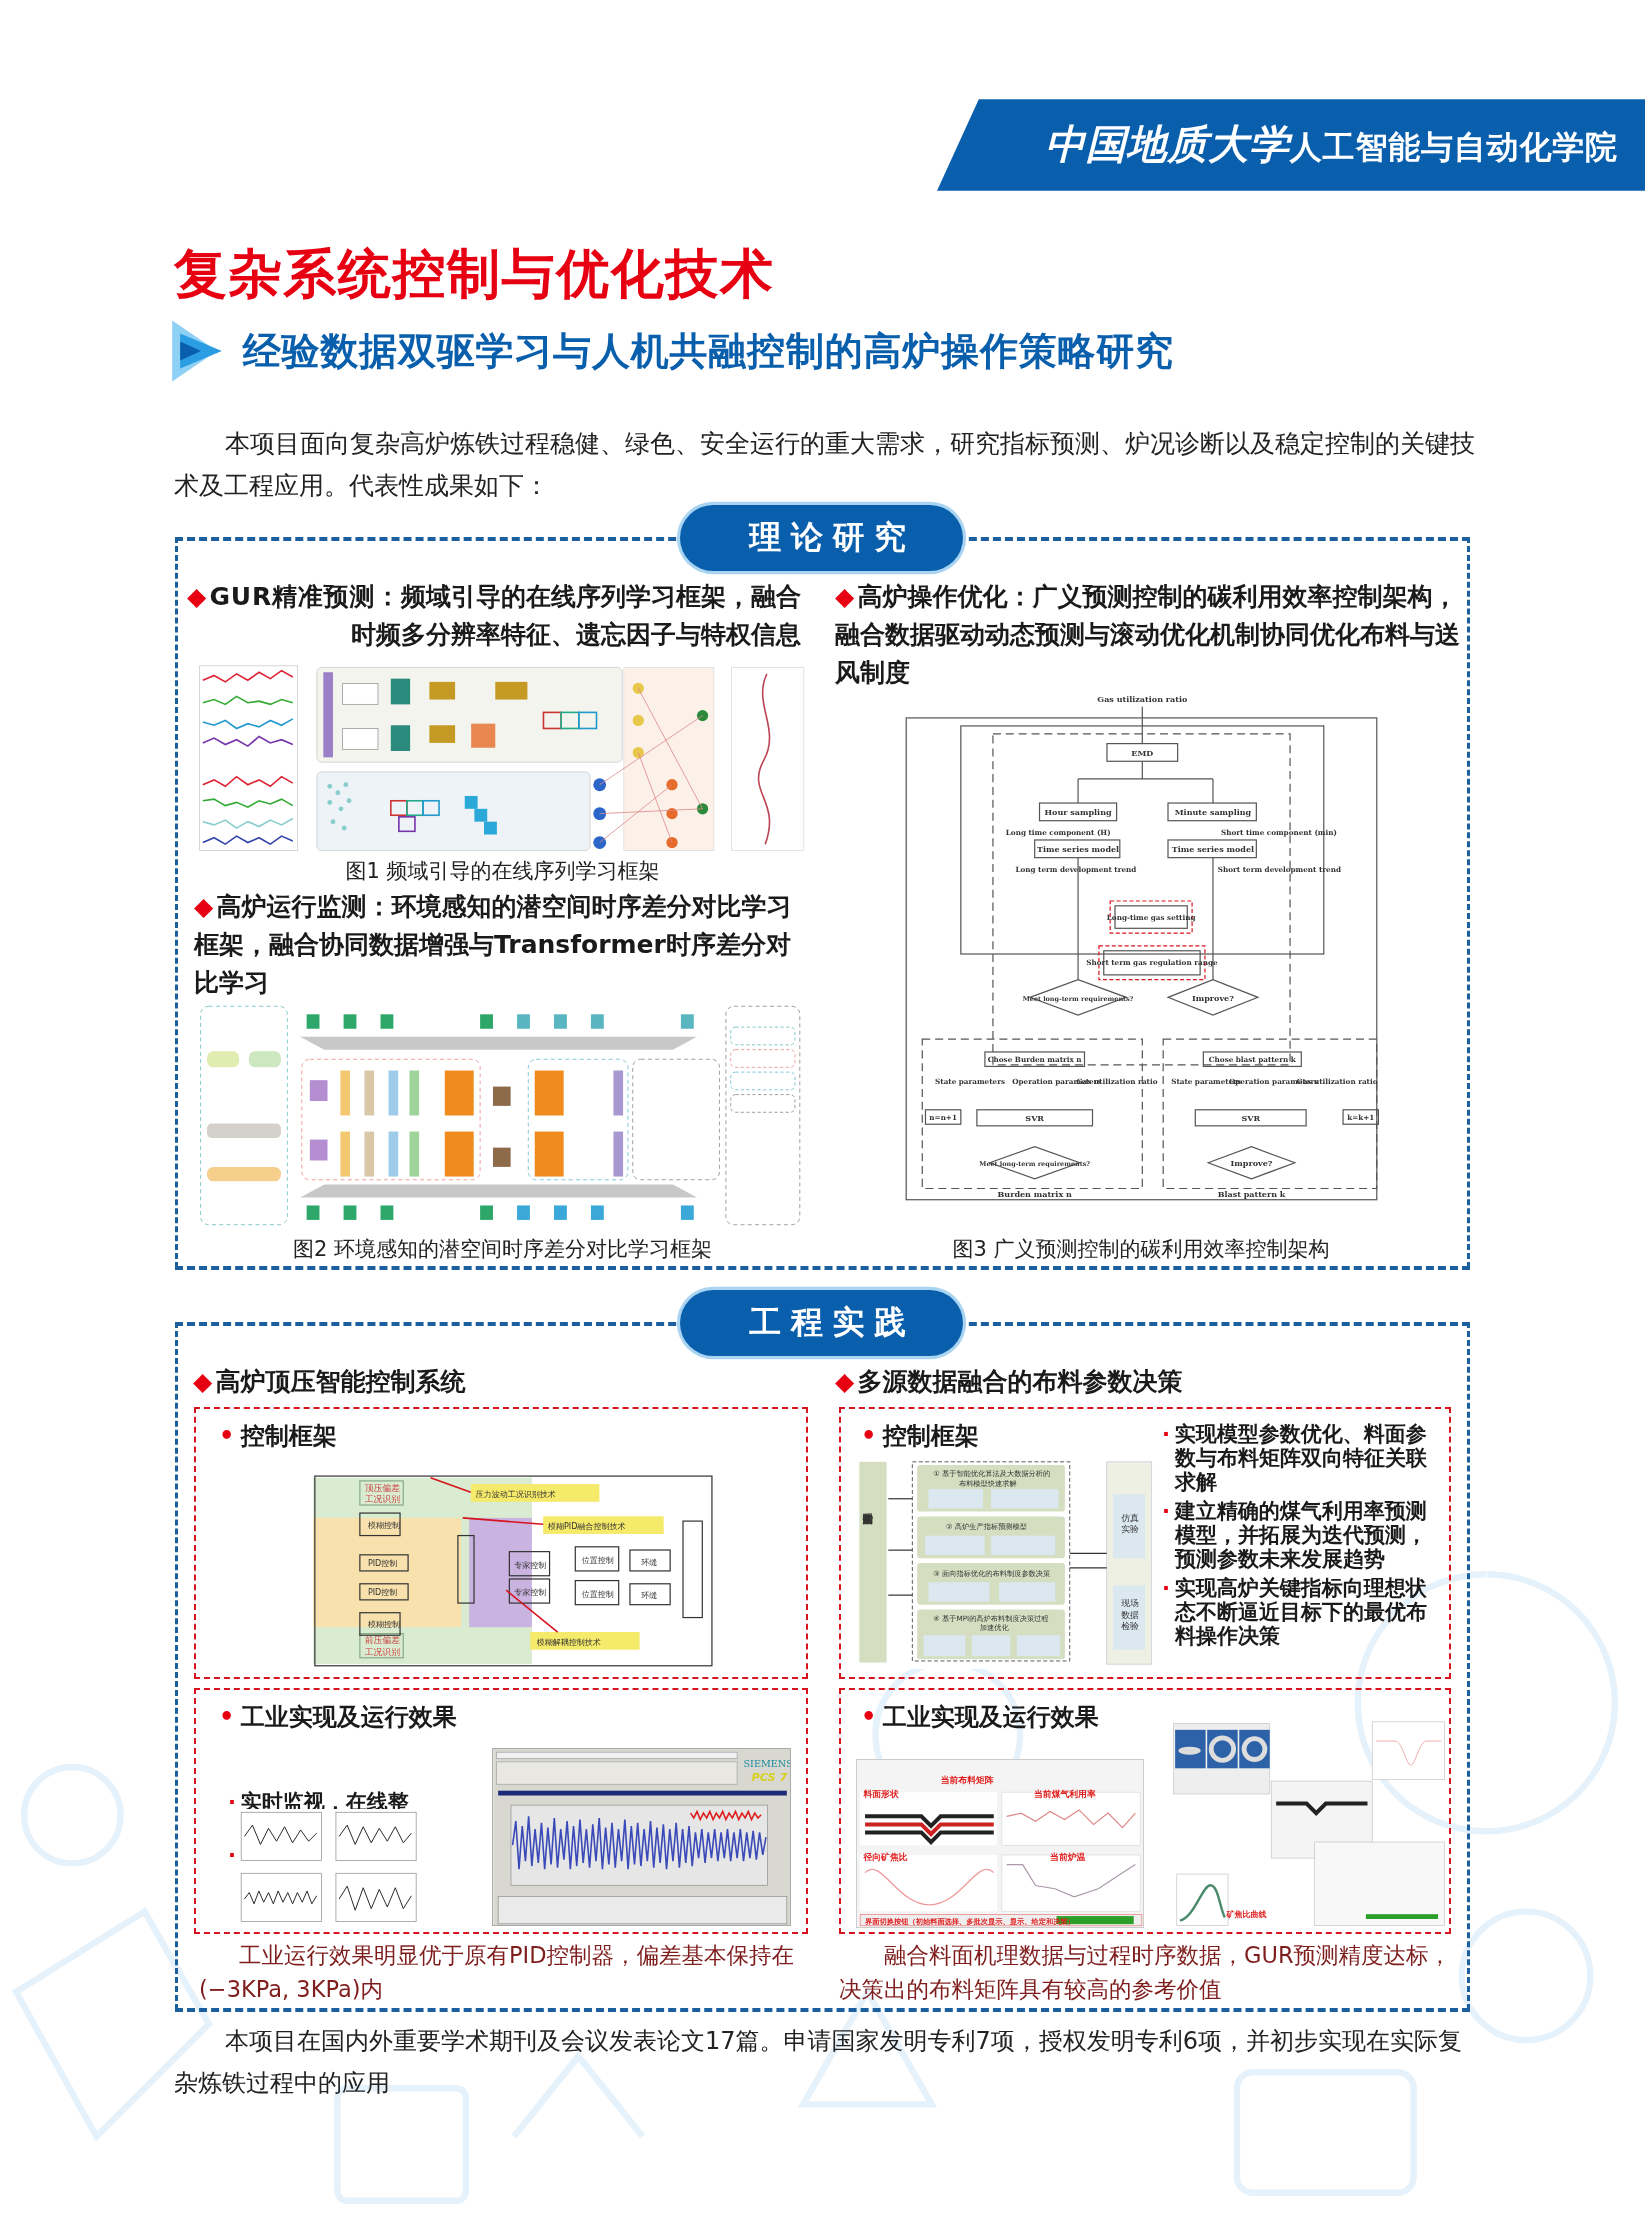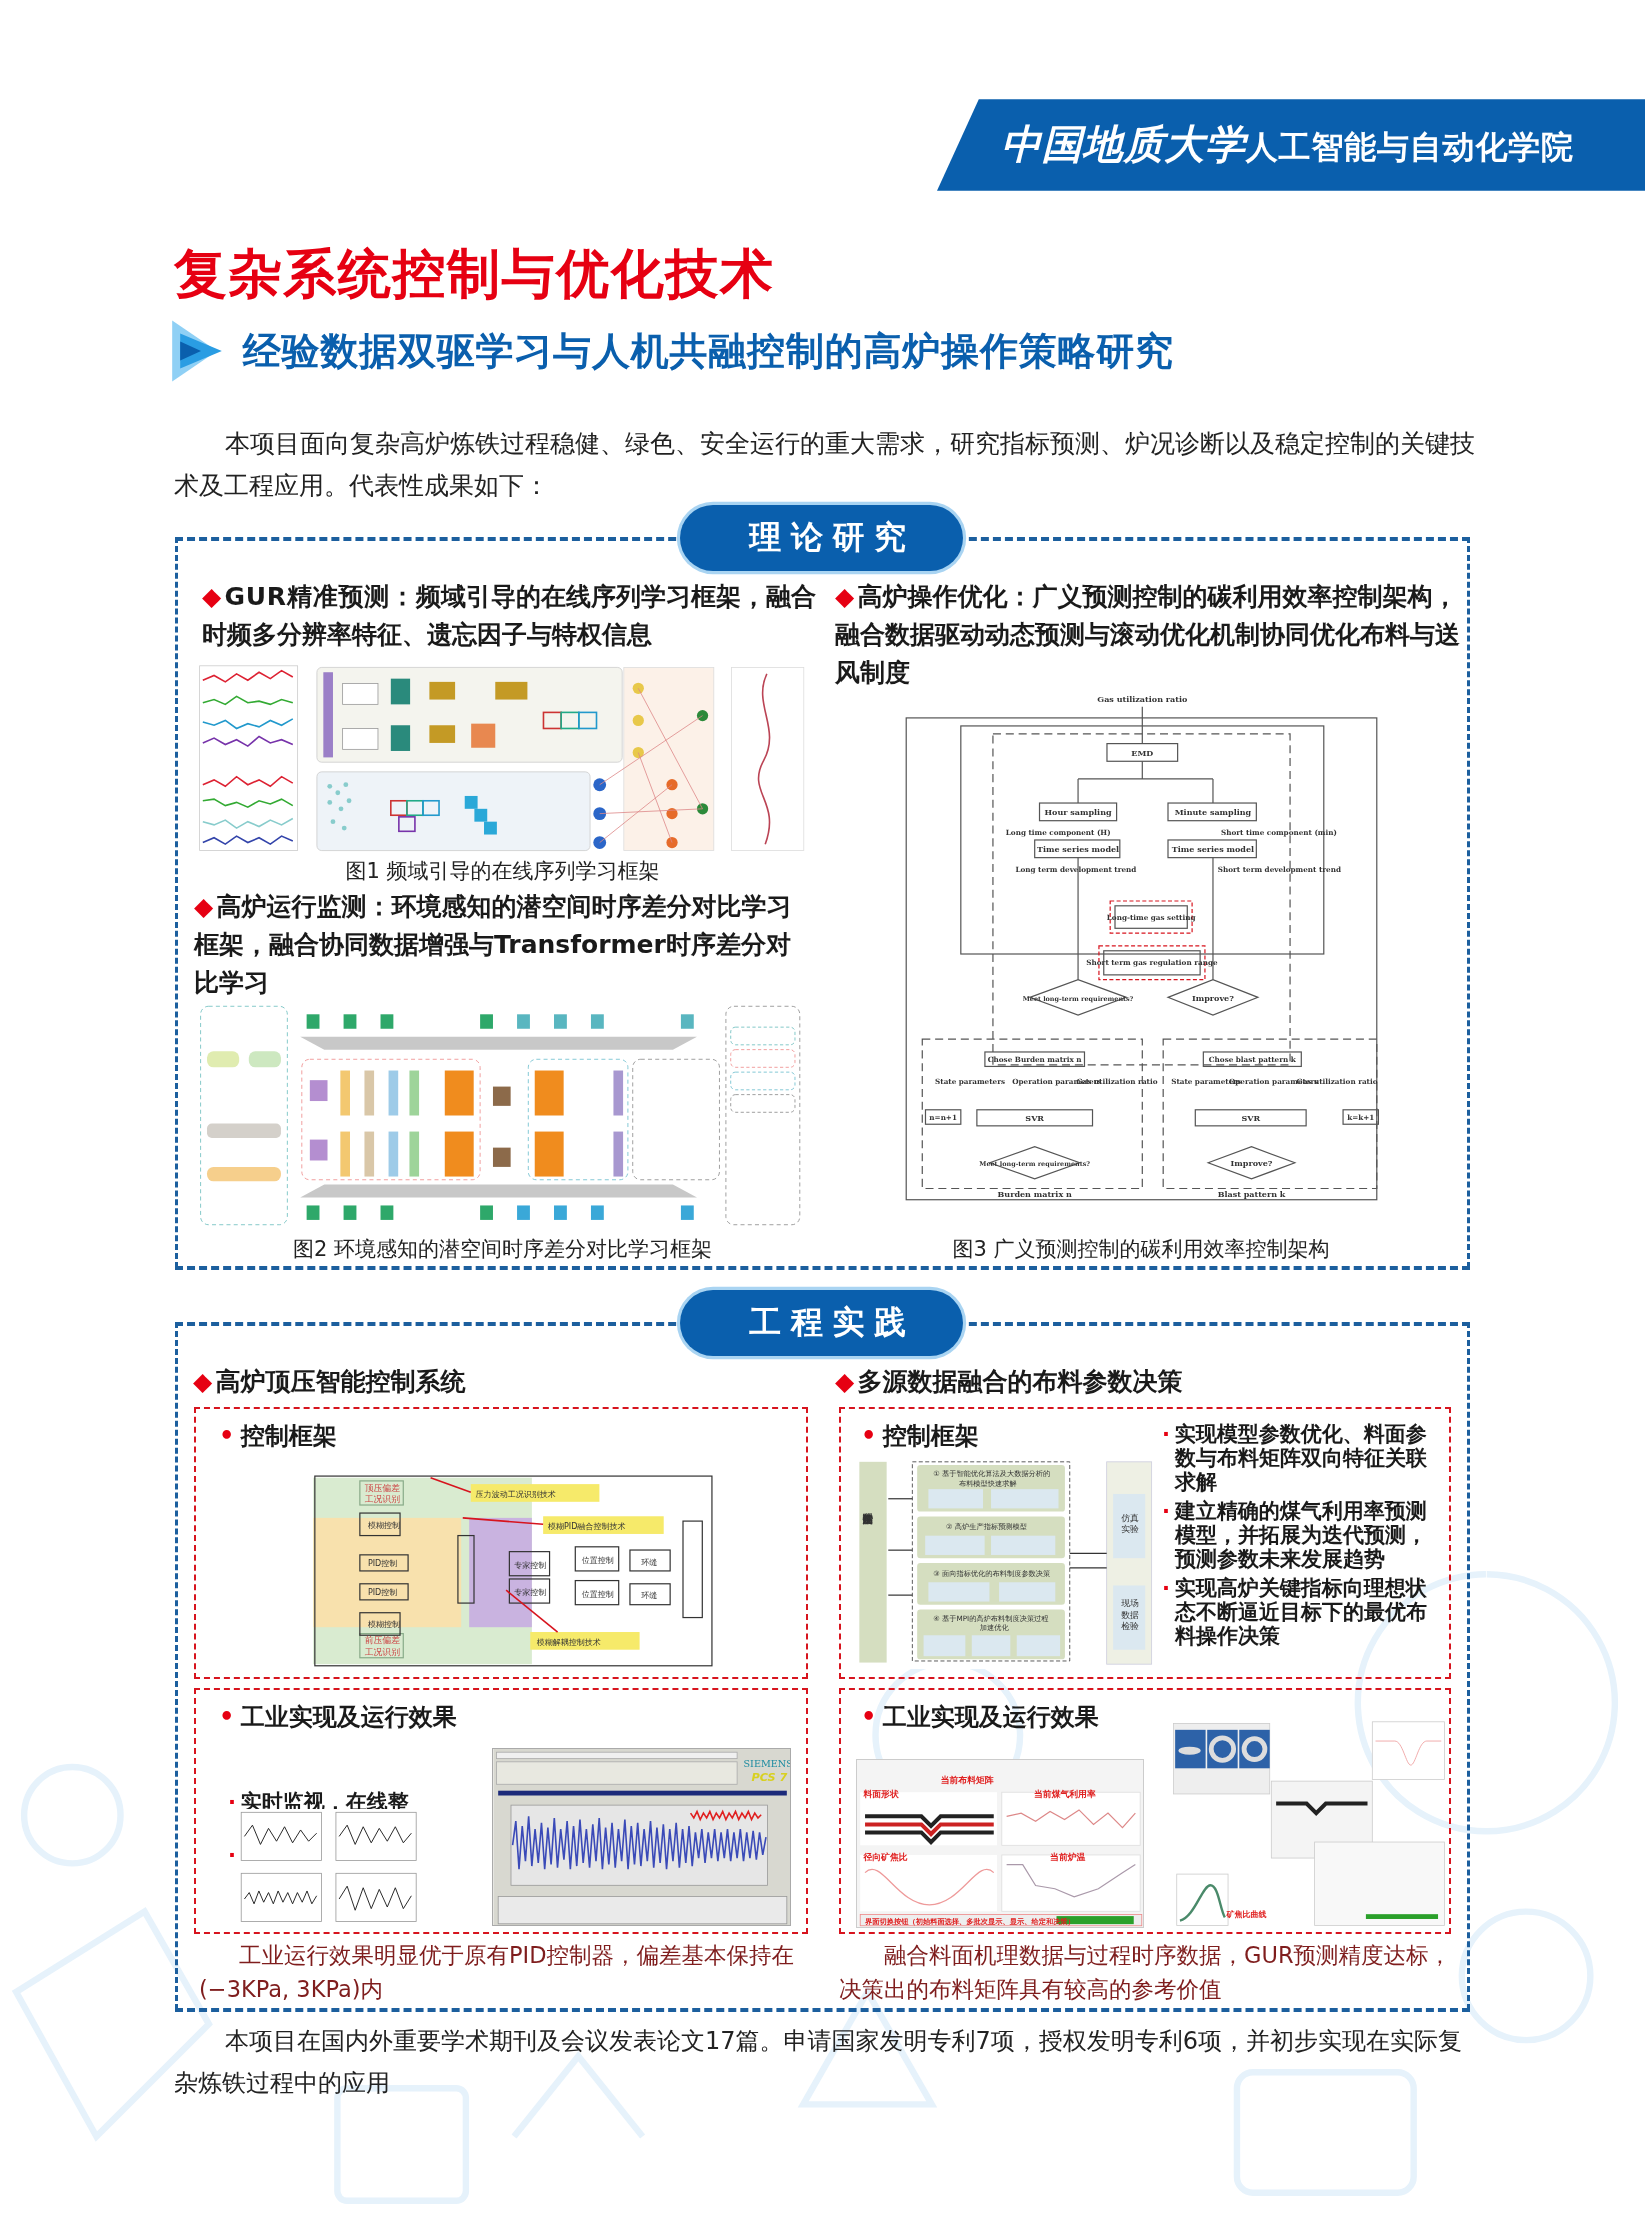--- a/index.html
+++ b/index.html
@@ -6,21 +6,21 @@
   html, body { width: 1645px; height: 2216px; background: #ffffff; overflow: hidden; }
   body { position: relative; font-family: "DejaVu Sans", "Liberation Sans", sans-serif; color: #1a1a1a; }
 
   
   .bg-art { position: absolute; left: 0; top: 0; width: 1645px; height: 2216px; pointer-events: none; }
 
   
   .banner { position: absolute; left: 937px; top: 99px; width: 709px; height: 92px; }
   .banner svg { position: absolute; left: 0; top: 0; }
   .banner-text { position: absolute; left: 64px; top: 17.7px; color: #fff; font-size: 35px; font-weight: bold; letter-spacing: 0.8px; white-space: nowrap; }
-  .banner-text .uni { font-family: "DejaVu Serif", serif; font-style: italic; font-size: 40px; }
+  .banner-text .uni { font-family: "DejaVu Serif", serif; font-style: italic; font-size: 40px; margin-left: 44px; }
   .banner-text .col { font-family: "DejaVu Serif", serif; font-size: 32px; }
 
   .main-title { position: absolute; left: 174px; top: 239px; font-size: 53px; font-weight: bold; color: #e60012; letter-spacing: 1.6px; }
   .sub-title-wrap { position: absolute; left: 169px; top: 315px; height: 72px; display: flex; align-items: center; }
   .play-icon { width: 56px; height: 64px; margin-right: 17.7px; }
   .sub-title { font-size: 38px; font-weight: bold; color: #0a5fad; letter-spacing: 0.8px; }
 
   .intro { position: absolute; left: 174px; top: 423px; width: 1301px; font-size: 25px; line-height: 42px; text-indent: 51px; color: #222; }
 
   
@@ -87,21 +87,21 @@
   <div class="sub-title">经验数据双驱学习与人机共融控制的高炉操作策略研究</div>
 </div>
 
 <p class="intro">本项目面向复杂高炉炼铁过程稳健、绿色、安全运行的重大需求，研究指标预测、炉况诊断以及稳定控制的关键技术及工程应用。代表性成果如下：</p>
 
 <div class="hline" style="top:537px;"></div>
 <div class="frame" style="top:537px; height:731px;"></div>
 <div class="hline" style="top:1266px;"></div>
 <div class="pill" style="top:505px;">理论研究</div>
 
-<div class="bullet-head" style="left:202px; top:578px; width:619px;">
+<div class="bullet-head" style="left:182px; top:578px; width:619px;text-align:right;">
   <span class="dia">◆</span><span class="lead gur">GUR精准预测：</span><span class="rest" style="font-weight:bold;">频域引导的在线序列学习框架，融合时频多分辨率特征、遗忘因子与特权信息</span>
 </div>
 
 <div class="fig" style="left:198px; top:664px; width:609px; height:190px; border:none;">
   <svg width="609" height="190" viewBox="0 0 758 236">
 
     <rect x="2" y="2" width="122" height="230" fill="#fff" stroke="#ccc"></rect>
     <polyline points="6,20 20,14 34,22 48,12 62,20 76,10 90,18 104,8 118,16" fill="none" stroke="#d23" stroke-width="2"></polyline>
     <polyline points="6,48 20,44 34,50 48,40 62,48 76,46 90,50 104,44 118,48" fill="none" stroke="#3a3" stroke-width="2"></polyline>
     <polyline points="6,72 20,76 34,70 48,80 62,74 76,78 90,70 104,76 118,68" fill="none" stroke="#29c" stroke-width="2"></polyline>

